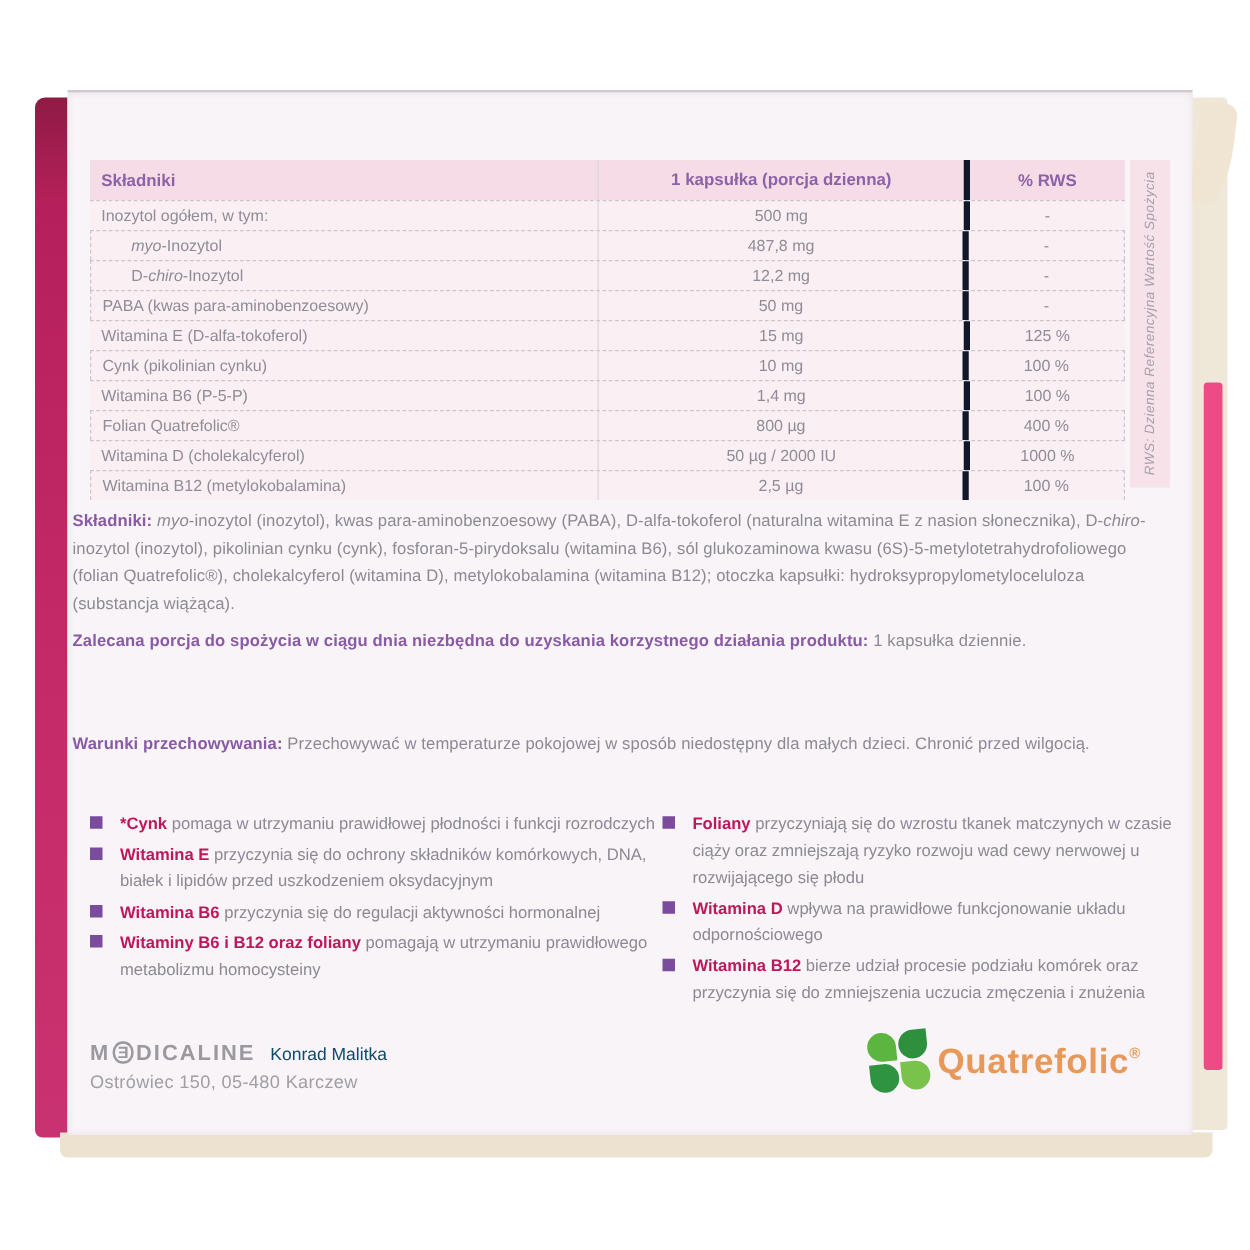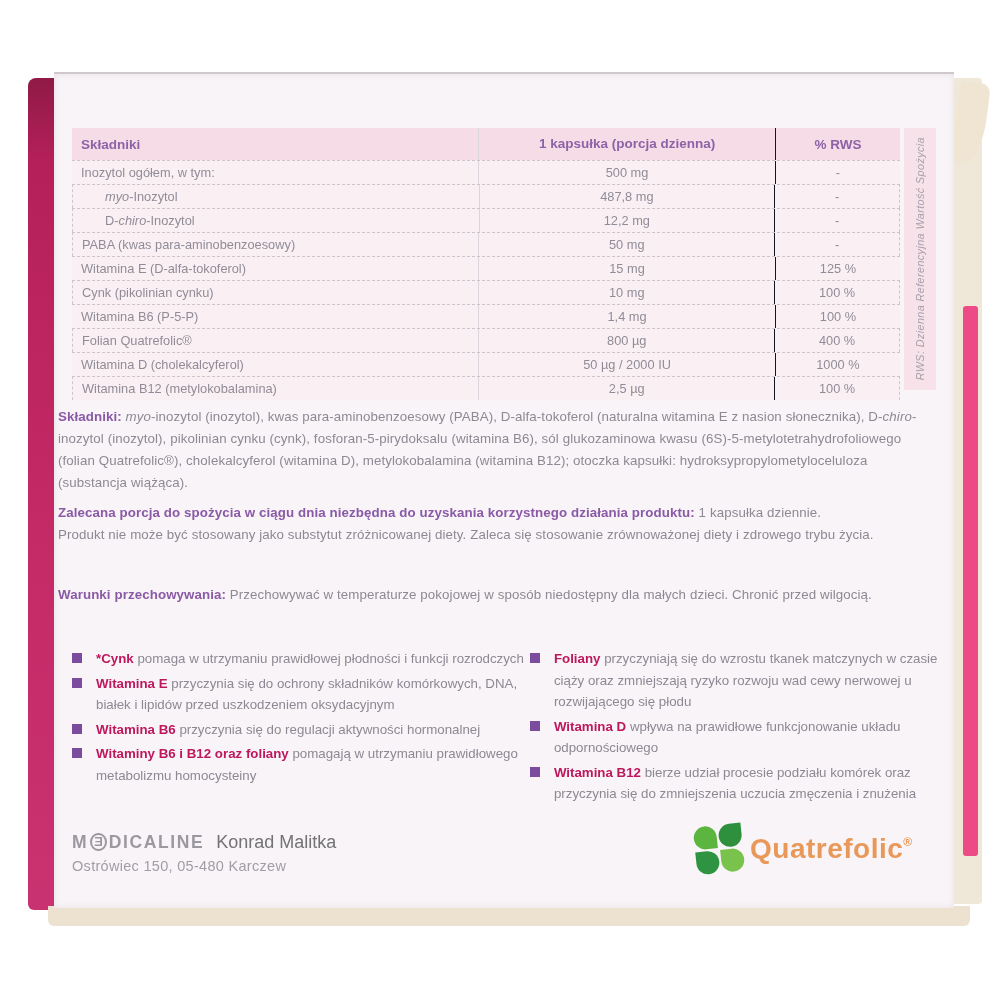--- a/index.html
+++ b/index.html
@@ -21,21 +21,21 @@
   .edge-bottom{position:absolute;left:20px;right:12px;bottom:0;height:20px;background:#ece2cf;border-radius:0 0 6px 6px;}
 
   
   .tbl{position:absolute;left:18px;top:54px;width:828px;background:#faf0f4;color:#908c97;}
   .thead{display:flex;height:32px;align-items:center;background:#f6dce6;color:#8d63a8;font-weight:bold;font-size:13.5px;}
   .trow{display:flex;height:23px;align-items:center;font-size:12.8px;border-top:1px dashed #ccc5ce;}
   .trow.framed{border-left:1px dashed #ccc5ce;border-right:1px dashed #ccc5ce;}
   .c{box-sizing:border-box;}
   .c.name{width:400px;padding-left:9px;text-align:left;white-space:nowrap;}
   .trow.indent .c.name{padding-left:32px;}
-  .c.amt{width:302px;text-align:center;border-left:1px solid #ddd5dd;border-right:1px solid #0f172a;align-self:stretch;line-height:23px;margin-left:12px;}
+  .c.amt{width:302px;text-align:center;border-left:1px solid #ddd5dd;border-right:5px solid #0f172a;align-self:stretch;line-height:23px;margin-left:12px;}
   .thead .c.amt{line-height:32px;}
   .c.rws{width:126px;text-align:center;}
   .it{font-style:italic;}
   .rws-strip{position:absolute;left:850px;top:54px;width:32px;height:262px;background:#f7e2ea;
     display:flex;align-items:center;justify-content:center;}
   .rws-strip span{writing-mode:vertical-rl;transform:rotate(180deg);font-size:10.8px;font-style:italic;
     color:#a89fa9;letter-spacing:.4px;white-space:nowrap;}
 
   
   .para{position:absolute;left:4px;width:872px;font-size:13.3px;line-height:22px;color:#8d8994;letter-spacing:.1px;}
@@ -51,21 +51,21 @@
   .bitem{position:relative;padding-left:24px;margin-bottom:3px;font-size:13.3px;line-height:21.5px;color:#8d8994;}
   .bsq{position:absolute;left:0;top:5px;width:10px;height:10px;background:#7b4b9d;}
   .blead{color:#be185d;font-weight:bold;}
 
   
   .footer-left{position:absolute;left:18px;top:758px;color:#a09da5;}
   .brandline{font-size:14px;}
   .brand{color:#9b98a0;font-weight:bold;font-size:17.5px;letter-spacing:1.6px;}
   .brand-e{display:inline-block;border:2px solid #9b98a0;border-radius:9px/10px;line-height:13px;
     padding:0 2px 1px 2px;margin:0 2px;font-size:13px;vertical-align:2px;letter-spacing:0;}
-  .owner{font-size:18px;margin-left:8px;color:#737373;}
+  .owner{font-size:14px;margin-left:8px;color:#0c4a6e;}
   .address{font-size:14.5px;margin-top:5px;letter-spacing:.3px;}
 
   .quatre{position:absolute;left:640px;top:750px;display:flex;align-items:center;}
   .clover{position:relative;width:50px;height:50px;transform:rotate(-6deg);margin-right:6px;}
   .petal{position:absolute;width:23px;height:23px;}
   .petal.tl{left:1px;top:1px;background:#5cb53e;border-radius:50% 50% 0 50%;}
   .petal.tr{right:1px;top:1px;background:#2e8f3d;border-radius:50% 0 50% 50%;}
   .petal.bl{left:1px;bottom:1px;background:#2f9442;border-radius:50% 0 50% 50%;transform:scaleX(-1);}
   .petal.br{right:1px;bottom:1px;background:#79c24c;border-radius:0 50% 50% 50%;}
   .qtext{color:#e8995a;font-weight:bold;font-size:28px;letter-spacing:.5px;}
@@ -157,21 +157,20 @@
       <div class="rws-strip">
         <span>RWS: Dzienna Referencyjna Wartość Spożycia</span>
       </div>
 
       <div class="para p-ingredients">
         <span class="lead">Składniki:</span><span> </span><span class="it">myo</span><span>-inozytol (inozytol), kwas para-aminobenzoesowy (PABA), D-alfa-tokoferol (naturalna witamina E z nasion słonecznika), D-</span><span class="it">chiro</span><span>-inozytol (inozytol), pikolinian cynku (cynk), fosforan-5-pirydoksalu (witamina B6), sól glukozaminowa kwasu (6S)-5-metylotetrahydrofoliowego (folian Quatrefolic®), cholekalcyferol (witamina D), metylokobalamina (witamina B12); otoczka kapsułki: hydroksypropylometyloceluloza (substancja wiążąca).</span>
       </div>
 
       <div class="para p-dosage">
         <span class="lead">Zalecana porcja do spożycia w ciągu dnia niezbędna do uzyskania korzystnego działania produktu:</span><span> 1 kapsułka dziennie.</span>
-        <div>Produkt nie może być stosowany jako substytut zróżnicowanej diety. Zaleca się stosowanie zrównoważonej diety i zdrowego trybu życia.</div>
       </div>
 
       <div class="para p-storage">
         <span class="lead">Warunki przechowywania:</span><span> Przechowywać w temperaturze pokojowej w sposób niedostępny dla małych dzieci. Chronić przed wilgocią.</span>
       </div>
 
       <div class="benefits">
         <div class="bcol">
           <div class="bitem">
             <span class="bsq"></span>

